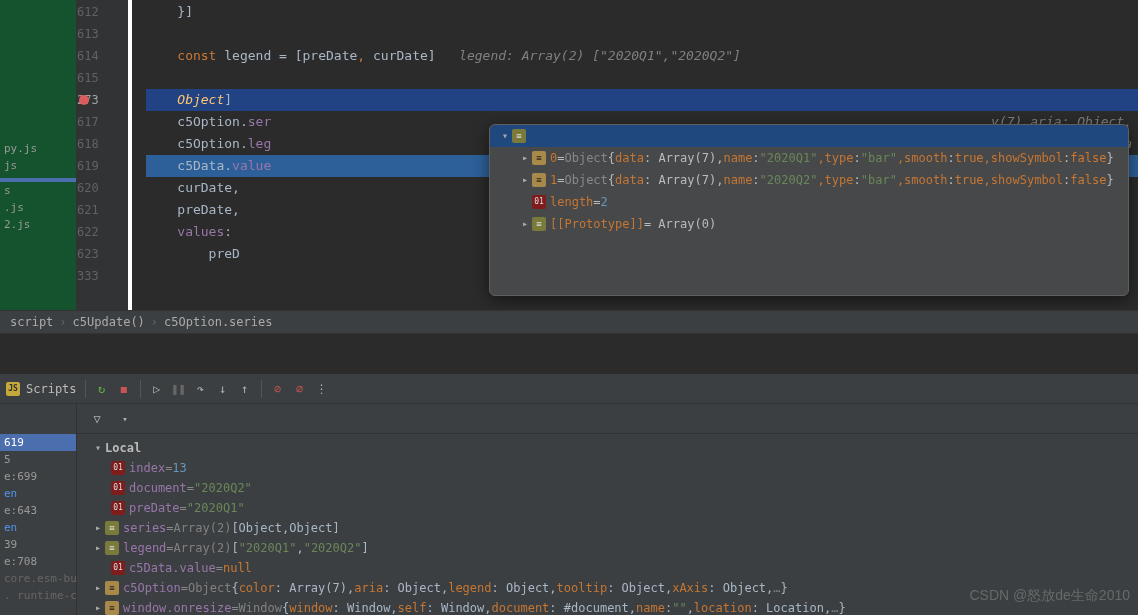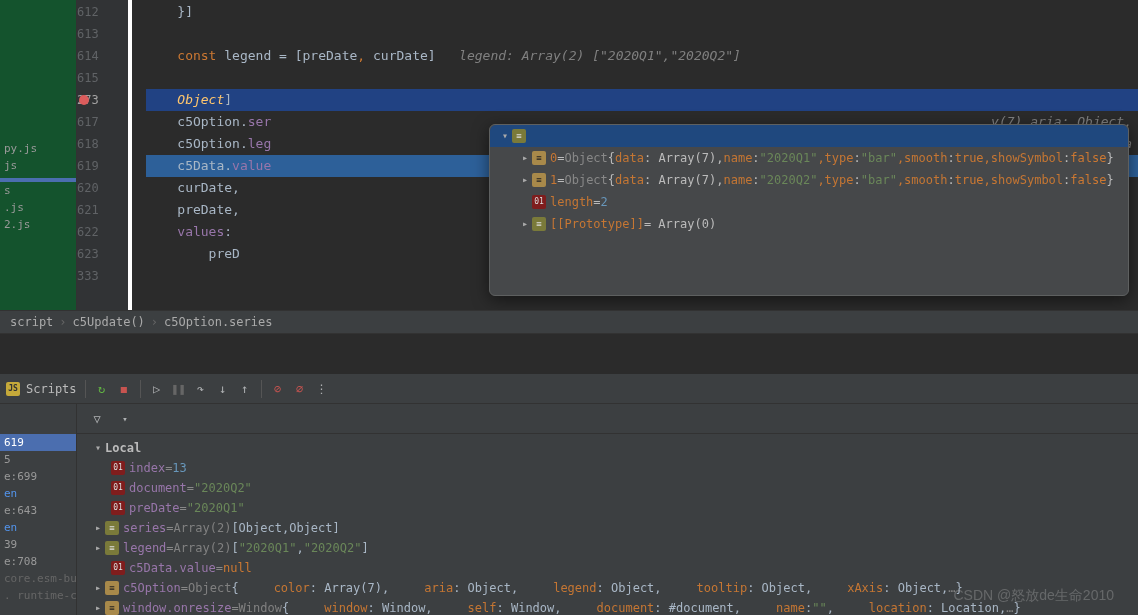--- a/index.html
+++ b/index.html
@@ -185,25 +185,25 @@
   white-space: nowrap;
 }
 .var-row.scope { font-weight: bold; color: #bbb; }
 .var-indent { width: 20px; display: inline-block; }
 .v-name { color: #9876aa; }
 .v-op { color: #888; }
 .v-str { color: #6a8759; }
 .v-num { color: #6897bb; }
 .v-kw { color: #cc7832; }
 .v-gray { color: #808080; }
-.v-key { color: #c57633; margin-left: 35px; }
+.v-key { color: #c57633; }
 
 .watermark {
   position: absolute;
-  right: 24px;
+  right: 8px;
   bottom: 10px;
   color: rgba(200,200,200,.3);
   font-size: 14px;
   font-family: sans-serif;
 }
 </style>
 </head>
 <body>
 
 <div class="editor-area">

